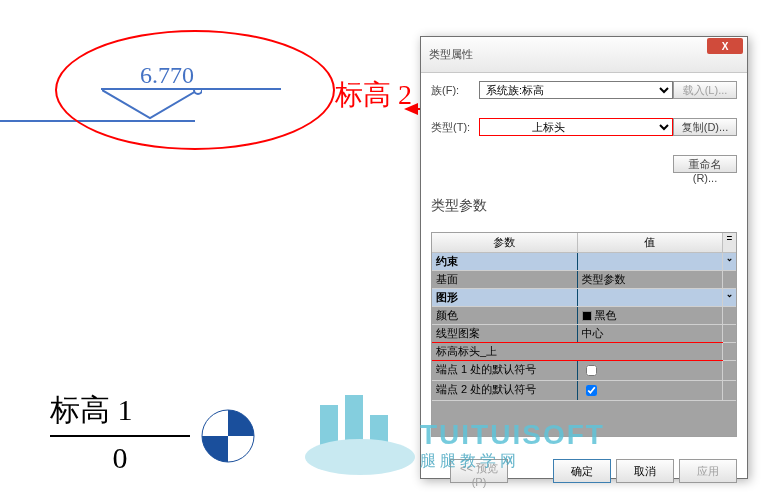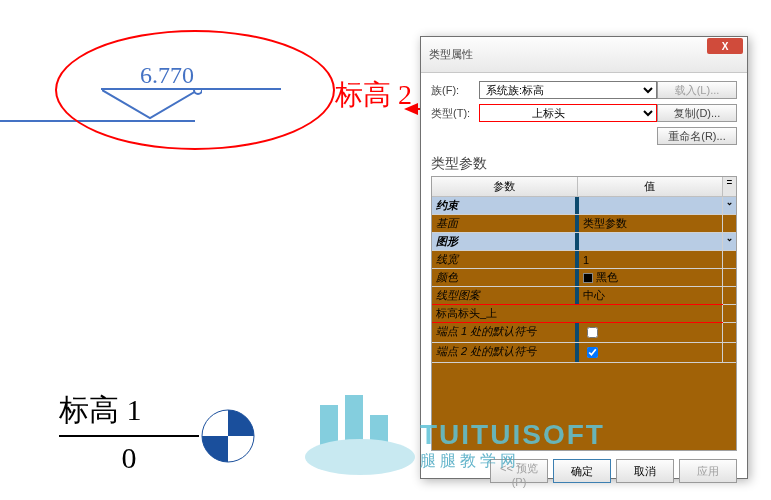--- a/index.html
+++ b/index.html
@@ -22,54 +22,54 @@
   .red-label { position: absolute; left: 335px; top: 76px; font-size: 28px; color: #ff0000; font-family: "Microsoft YaHei"; }
 
   
   .red-arrow { position: absolute; left: 404px; top: 101px; }
 
   
   .dialog { position: absolute; right: 23px; top: 36px; width: 328px; height: 443px; background: #fff; border: 1px solid #707070; box-shadow: 2px 2px 10px rgba(0,0,0,0.3); }
   .titlebar { height: 36px; background: linear-gradient(#fdfdfd, #e9e9e9); border-bottom: 1px solid #c8c8c8; display: flex; align-items: center; padding-left: 8px; color: #444; font-size: 11px; position: relative; }
   .close-x { position: absolute; right: 4px; top: 1px; width: 36px; height: 16px; background: #d04b3b; border-radius: 2px; display: flex; align-items: center; justify-content: center; color: #fff; font-weight: bold; font-size: 10px; }
 
-  .dlg-body { padding: 8px 10px 8px 10px; height: calc(100% - 23px); display: flex; flex-direction: column; }
+  .dlg-body { padding: 8px 10px 8px 10px; height: calc(100% - 23px); display: flex; flex-direction: column; gap: 14px; }
 
   .row { display: flex; align-items: center; margin-bottom: 5px; }
   .lbl { width: 48px; color: #444; font-size: 11px; }
   .combo { flex: 1; height: 18px; border: 1px solid #7b7b7b; font-size: 11px; padding: 0 2px; background: #fff; }
   .combo.redbox { border: 1.5px solid #ff0000; padding-left: 48px; }
-  .btn-side { width: 80px; height: 18px; font-size: 11px; background: linear-gradient(#fdfdfd,#e3e3e3); border: 1px solid #9a9a9a; color: #444; }
+  .btn-side { width: 64px; height: 18px; font-size: 11px; background: linear-gradient(#fdfdfd,#e3e3e3); border: 1px solid #9a9a9a; color: #444; }
   .btn-side.disabled { color: #a0a0a0; }
 
   .section-label { margin-top: 5px; margin-bottom: 3px; color: #444; font-size: 14px; }
 
-  .params { flex: 1; border: 1px solid #a0a0a0; overflow: auto; background: #a16207; }
+  .params { flex: 1; border: 1px solid #a0a0a0; overflow: auto; background: #a3a3a3; }
   .phead { display: flex; background: linear-gradient(#fafafa,#e3e3e3); border-bottom: 1px solid #bfbfbf; }
   .phead .c1 { flex: 1; text-align: center; padding: 2px; border-right: 1px solid #bfbfbf; font-size: 11px; }
   .phead .c2 { flex: 1; text-align: center; padding: 2px; font-size: 11px; }
   .phead .c3 { width: 14px; text-align: center; background: #e6e6e6; border-left: 1px solid #bfbfbf; font-size: 10px; }
 
   .prow { display: flex; border-bottom: 1px solid #d0d0d0; font-size: 11px; min-height: 17px; }
-  .prow .c1 { flex: 1; padding: 1px 4px; border-right: 4px solid #0c4a6e; font-style: italic; }
+  .prow .c1 { flex: 1; padding: 1px 4px; border-right: 1px solid #0c4a6e; }
   .prow .c2 { flex: 1; padding: 1px 4px; display: flex; align-items: center; gap: 3px; }
   .prow .c3 { width: 14px; border-left: 1px solid #d0d0d0; }
   .prow.group { background: #b8cce4; font-weight: bold; }
   .prow.group .c3 { font-size: 9px; text-align: center; }
   .redcell { border: 1.5px solid #ff0000; margin: -1px; }
   .swatch { width: 10px; height: 10px; background: #000; border: 1px solid #888; display: inline-block; }
   .chk { width: 11px; height: 11px; }
 
   .footer { display: flex; justify-content: flex-end; gap: 5px; padding-top: 8px; }
   .btn-foot { width: 58px; height: 24px; font-size: 11px; background: linear-gradient(#fdfdfd,#e3e3e3); border: 1px solid #9a9a9a; }
   .btn-foot.disabled { color: #a0a0a0; }
-  .btn-foot.primary { border-color: #3c7fb1; }
-
-  
-  .level1box { position: absolute; left: 50px; top: 390px; font-family: "Microsoft YaHei"; margin-left: 9px; }
+  .btn-foot.primary { border-color: #3c7fb1; margin-left: 40px; }
+
+  
+  .level1box { position: absolute; left: 50px; top: 390px; font-family: "Microsoft YaHei"; }
   .level1-label { font-size: 30px; color: #000; }
   .lv1-line { width: 140px; height: 2px; background: #000; margin: 4px 0; }
   .level1-val { font-size: 30px; color: #000; text-align: center; width: 140px; }
 
   .crosshair { position: absolute; left: 198px; top: 406px; }
 
   
   .wm { position: absolute; left: 300px; top: 395px; opacity: 0.85; }
   .txtlogo { font-size: 28px; font-weight: bold; color: #5fc3d8; letter-spacing: 2px; }
   .sub { font-size: 16px; color: #4aa8c2; letter-spacing: 4px; }
@@ -142,25 +142,20 @@
         <div class="prow">
           <div class="c1">基面</div>
           <div class="c2">类型参数</div>
           <div class="c3"></div>
         </div>
 
         <div class="prow group">
           <div class="c1">图形</div>
           <div class="c2"></div>
           <div class="c3">⌄</div>
-        </div>
-        <div class="prow">
-          <div class="c1">线宽</div>
-          <div class="c2">1</div>
-          <div class="c3"></div>
         </div>
         <div class="prow">
           <div class="c1">颜色</div>
           <div class="c2">
               <span class="swatch"></span>
               <span>黑色</span>
             </div>
           <div class="c3"></div>
         </div>
         <div class="prow">

